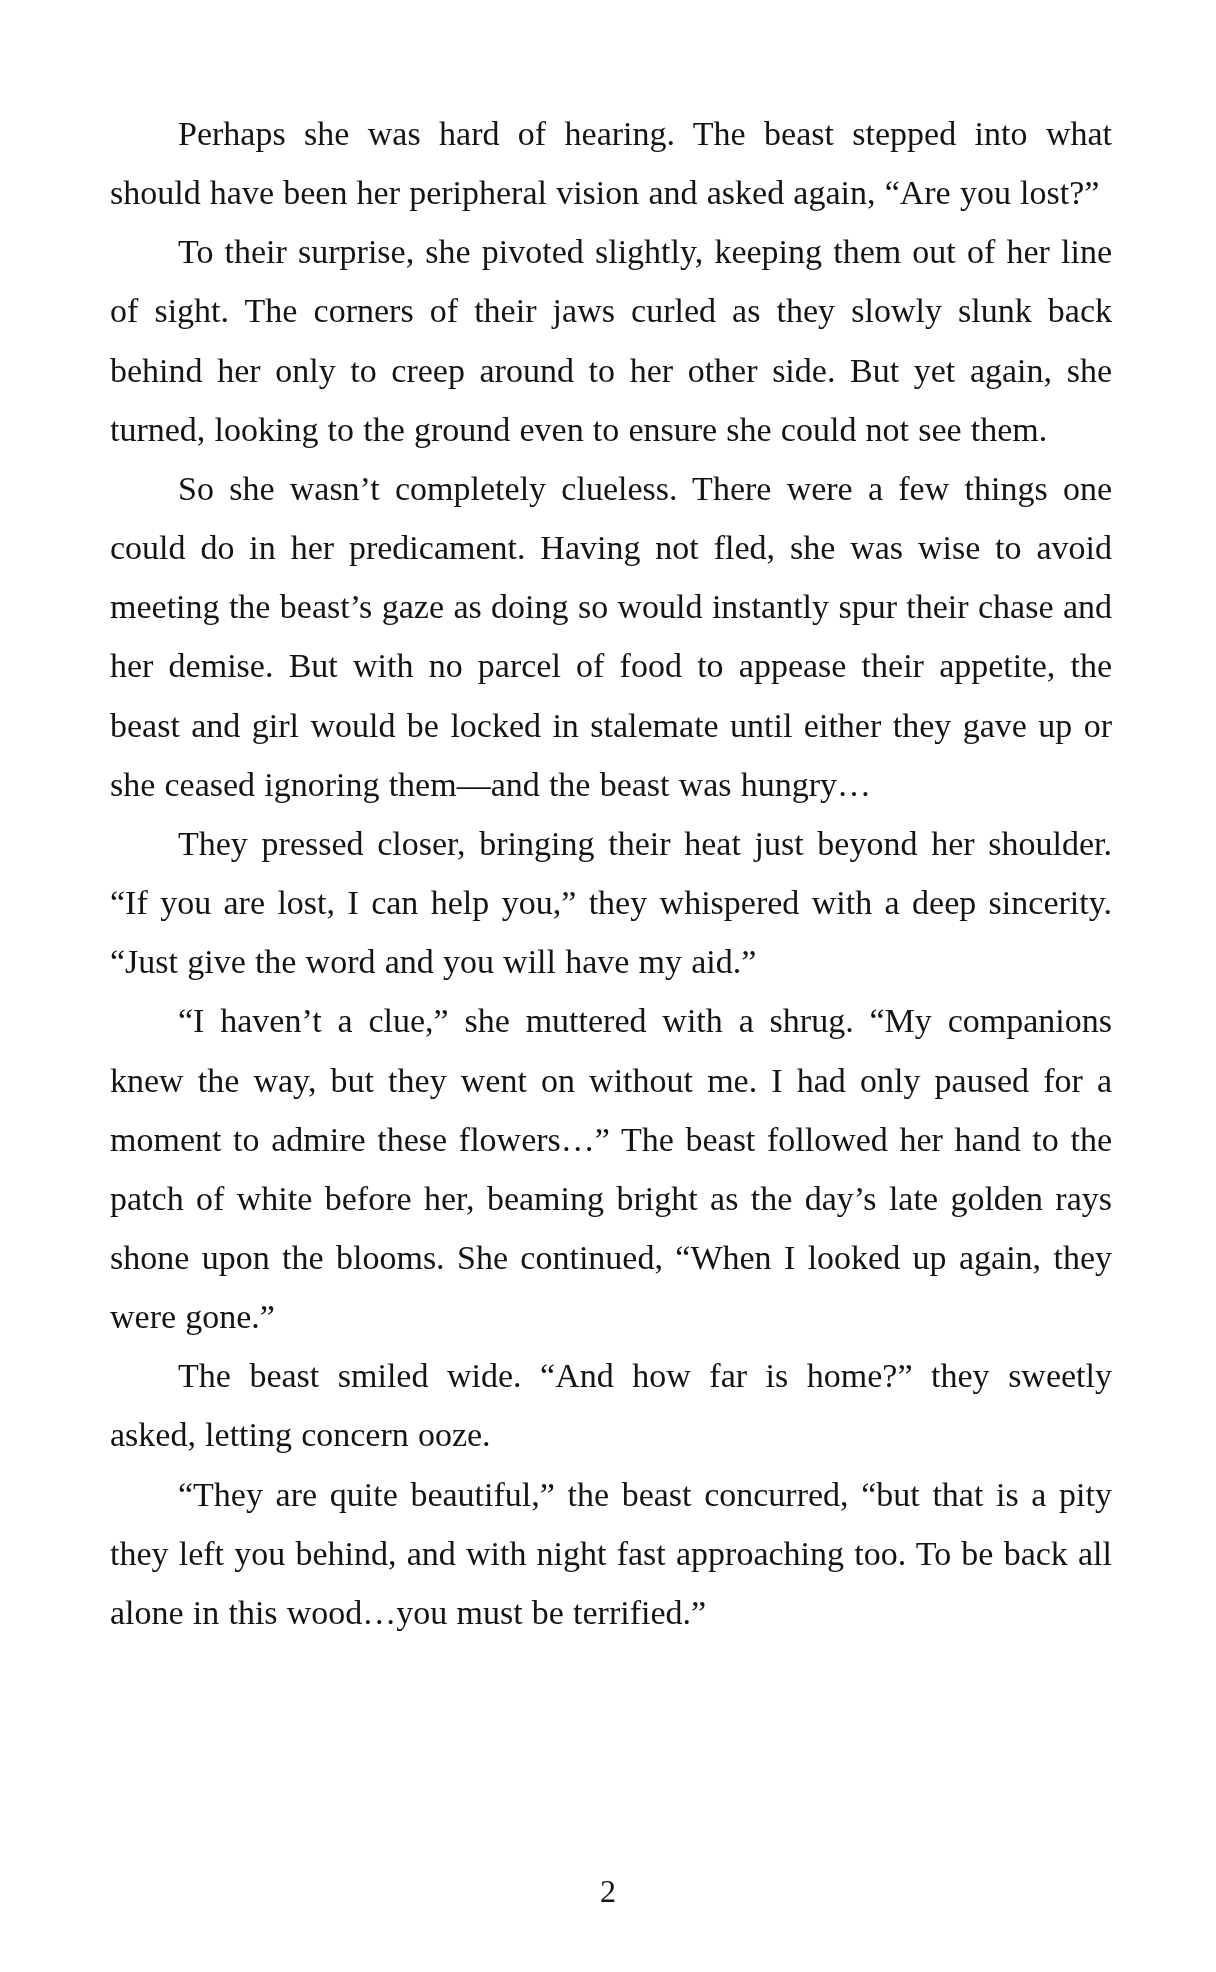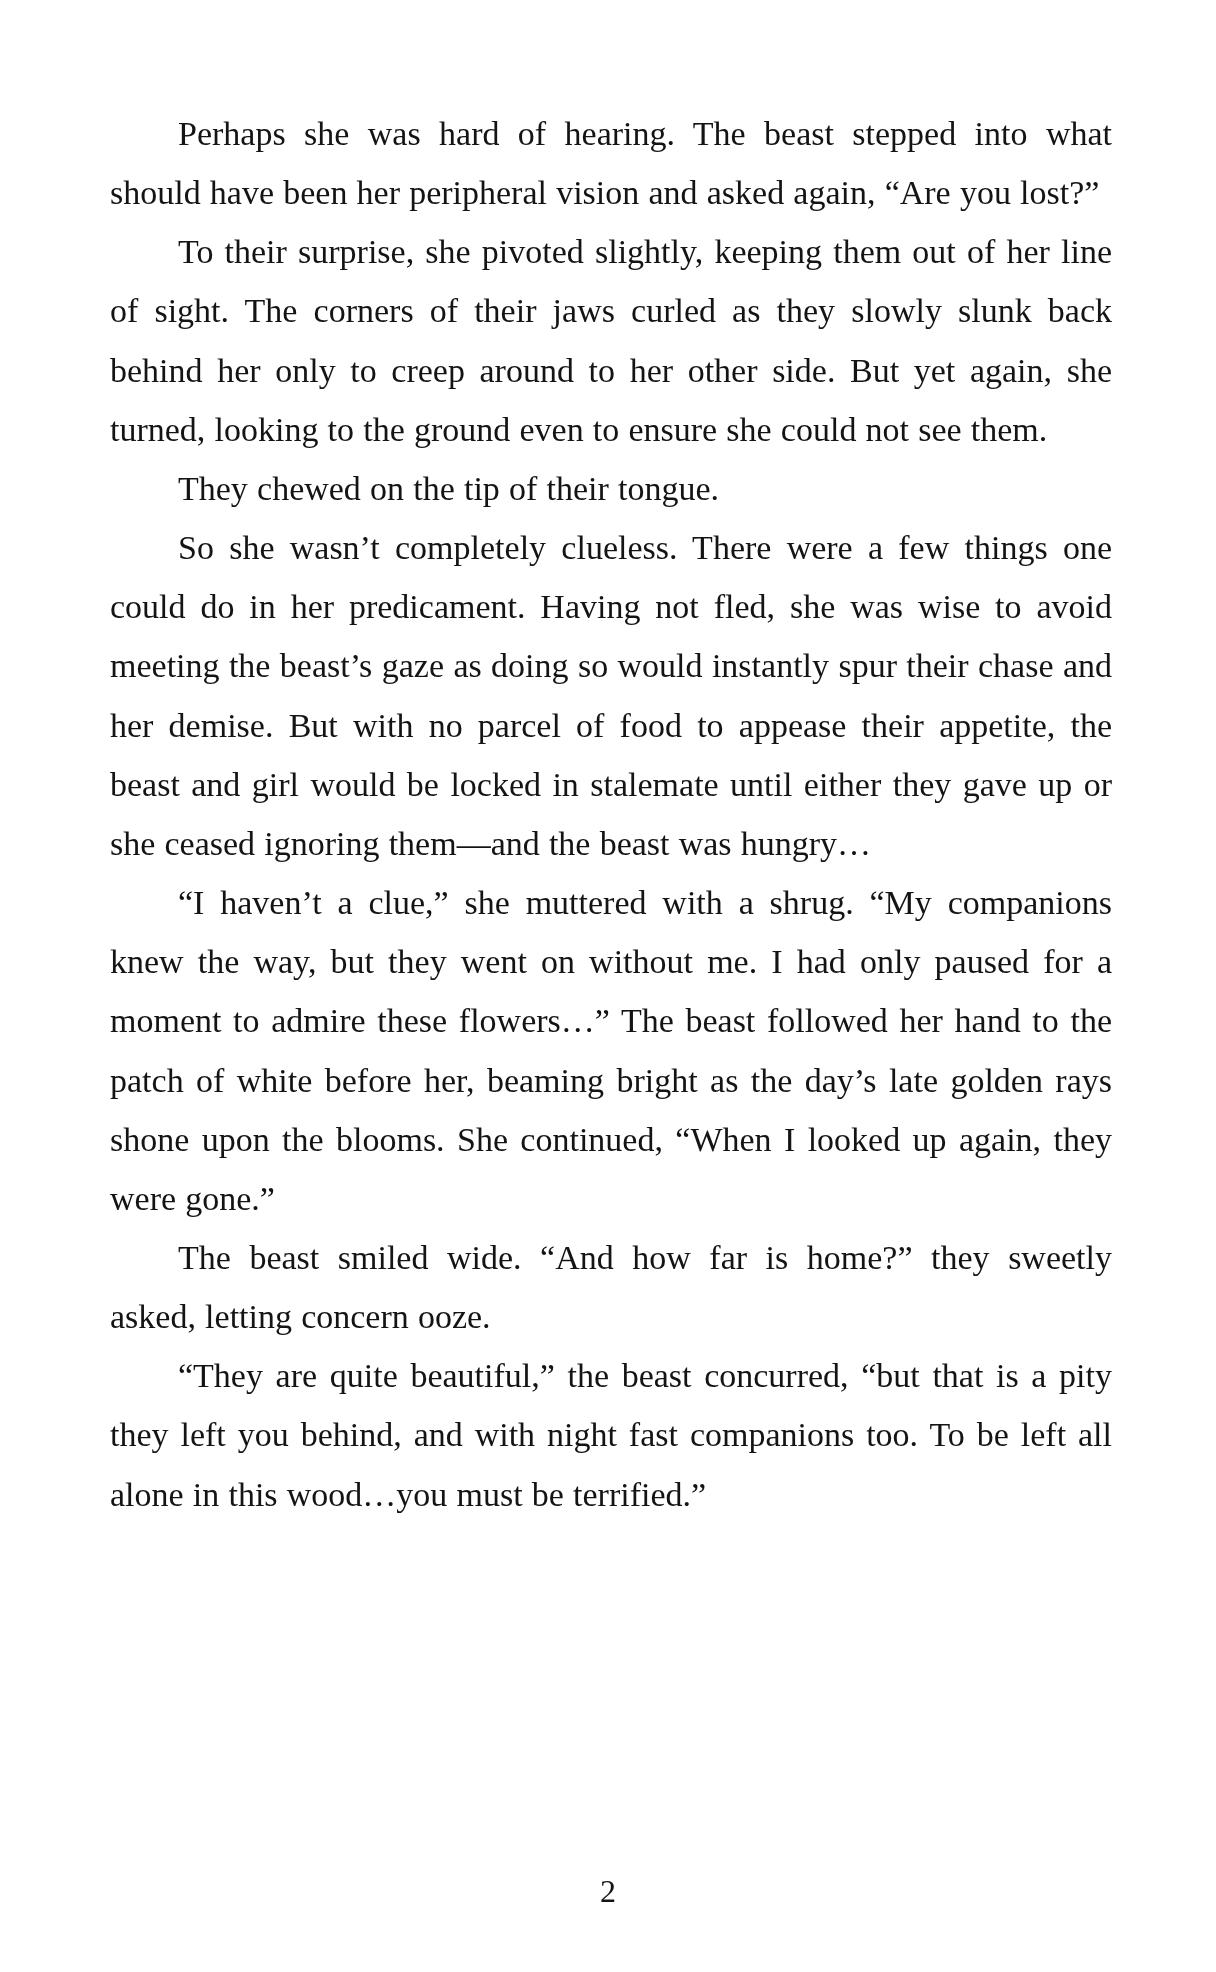--- a/index.html
+++ b/index.html
@@ -47,19 +47,19 @@
       color: #141414;
       text-indent: 0;
     }
   </style>
 </head>
 <body>
 
 <div class="book-page">
   <p>Perhaps she was hard of hearing. The beast stepped into what should have been her peripheral vision and asked again, “Are you lost?”</p>
   <p>To their surprise, she pivoted slightly, keeping them out of her line of sight. The corners of their jaws curled as they slowly slunk back behind her only to creep around to her other side. But yet again, she turned, looking to the ground even to ensure she could not see them.</p>
-  <p>They chewed on the tip of their tongue.</p>
   <p>So she wasn’t completely clueless. There were a few things one could do in her predicament. Having not fled, she was wise to avoid meeting the beast’s gaze as doing so would instantly spur their chase and her demise. But with no parcel of food to appease their appetite, the beast and girl would be locked in stalemate until either they gave up or she ceased ignoring them—and the beast was hungry…</p>
+  <p>They pressed closer, bringing their heat just beyond her shoulder. “If you are lost, I can help you,” they whispered with a deep sincerity. “Just give the word and you will have my aid.”</p>
   <p>“I haven’t a clue,” she muttered with a shrug. “My companions knew the way, but they went on without me. I had only paused for a moment to admire these flowers…” The beast followed her hand to the patch of white before her, beaming bright as the day’s late golden rays shone upon the blooms. She continued, “When I looked up again, they were gone.”</p>
   <p>The beast smiled wide. “And how far is home?” they sweetly asked, letting concern ooze.</p>
-  <p>“They are quite beautiful,” the beast concurred, “but that is a pity they left you behind, and with night fast companions too. To be left all alone in this wood…you must be terrified.”</p>
+  <p>“They are quite beautiful,” the beast concurred, “but that is a pity they left you behind, and with night fast approaching too. To be back all alone in this wood…you must be terrified.”</p>
   <div class="page-number">2</div>
 </div>
 
 </body></html>

